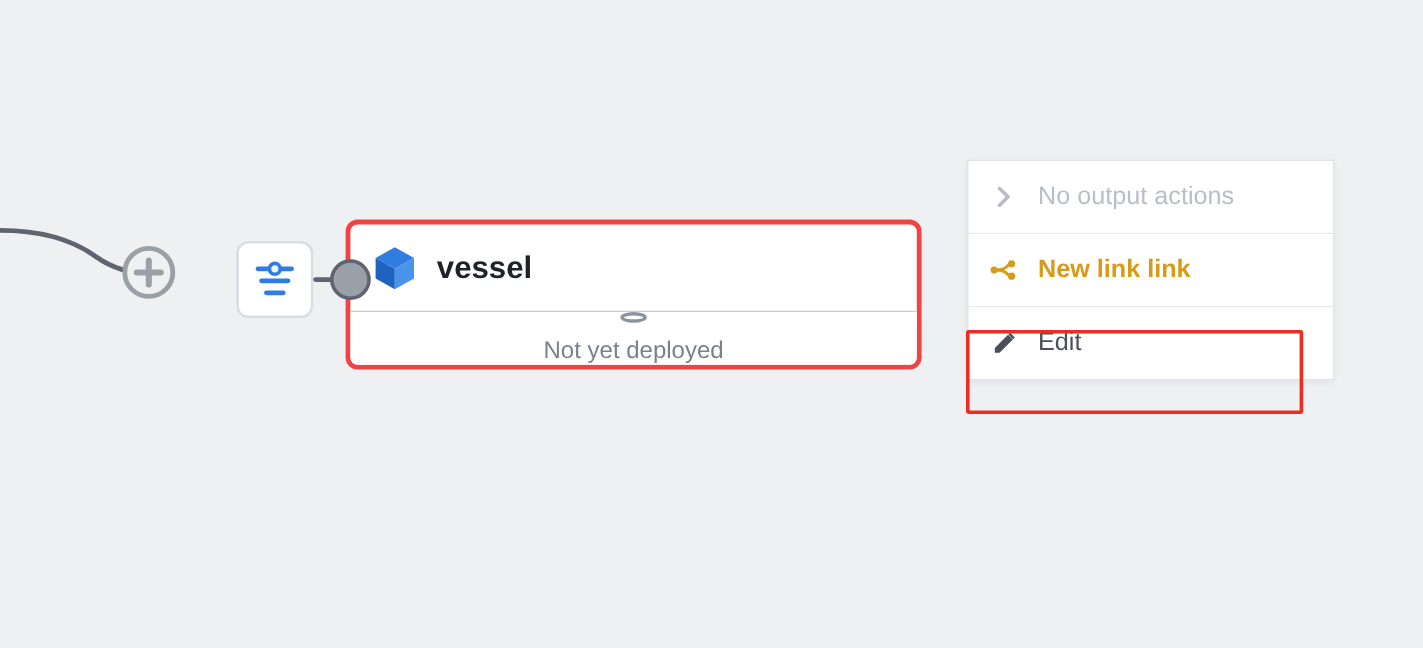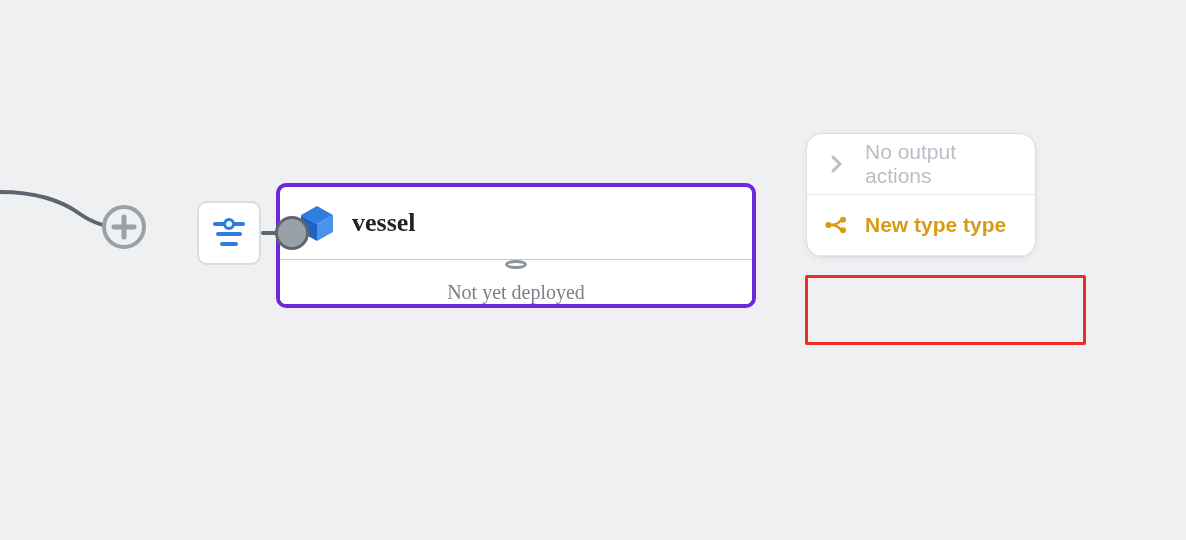--- a/index.html
+++ b/index.html
@@ -75,28 +75,27 @@
       height: 34px;
       background: #9aa0a8;
       border: 3px solid #5f6470;
       border-radius: 50%;
       z-index: 2;
     }
 
     
     .main-card {
       position: absolute;
-      left: 276px;
+      left: 288px;
       top: 183px;
       width: 480px;
-      border: 4px solid #6d28d9;
+      border: 4px solid #ef4444;
       border-radius: 10px;
       background: #ffffff;
       overflow: hidden;
-      font-family: Liberation Serif, serif;
     }
     .card-top {
       display: flex;
       align-items: center;
       height: 72px;
       padding: 0 14px;
     }
     .card-top .icon-wrap {
       width: 46px;
       height: 46px;
@@ -135,24 +134,24 @@
       font-size: 20px;
       font-weight: 500;
       color: #7b818a;
     }
 
     
     .context-menu {
       position: absolute;
       left: 806px;
       top: 133px;
-      width: 230px;
+      width: 306px;
       background: #ffffff;
       border: 1px solid #d8dde3;
-      border-radius: 16px;
+      border-radius: 0;
       box-shadow: 0 2px 6px rgba(0,0,0,0.06);
       overflow: visible;
     }
     .menu-row {
       display: flex;
       align-items: center;
       height: 60px;
       padding: 0 18px;
       gap: 16px;
       cursor: pointer;
@@ -252,18 +251,27 @@
   <div class="menu-row row-newlink">
     <div class="menu-icon">
       <svg width="28" height="20" viewBox="0 0 28 20">
         <circle cx="4" cy="10" r="3.5" fill="#d89b18"></circle>
         <path d="M7 10 Q 14 10 18 5" stroke="#d89b18" stroke-width="3" fill="none" stroke-linecap="round"></path>
         <circle cx="21" cy="4" r="3.5" fill="#d89b18"></circle>
         <path d="M7 10 Q 14 10 18 15" stroke="#d89b18" stroke-width="3" fill="none" stroke-linecap="round"></path>
         <circle cx="21" cy="16" r="3.5" fill="#d89b18"></circle>
       </svg>
     </div>
-    <div class="menu-label">New type type</div>
+    <div class="menu-label">New link link</div>
   </div>
   <div class="menu-row-sep"></div>
+  <div class="menu-row row-edit">
+    <div class="menu-icon">
+      <svg width="22" height="22" viewBox="0 0 22 22">
+        <path d="M3 19 L3 15 L14 4 L18 8 L7 19 Z" fill="#4b5058"></path>
+        <path d="M15 3 L19 7" stroke="#4b5058" stroke-width="2"></path>
+      </svg>
+    </div>
+    <div class="menu-label">Edit</div>
+  </div>
 </div>
 
 <div class="highlight-box"></div>
 
 </body></html>

